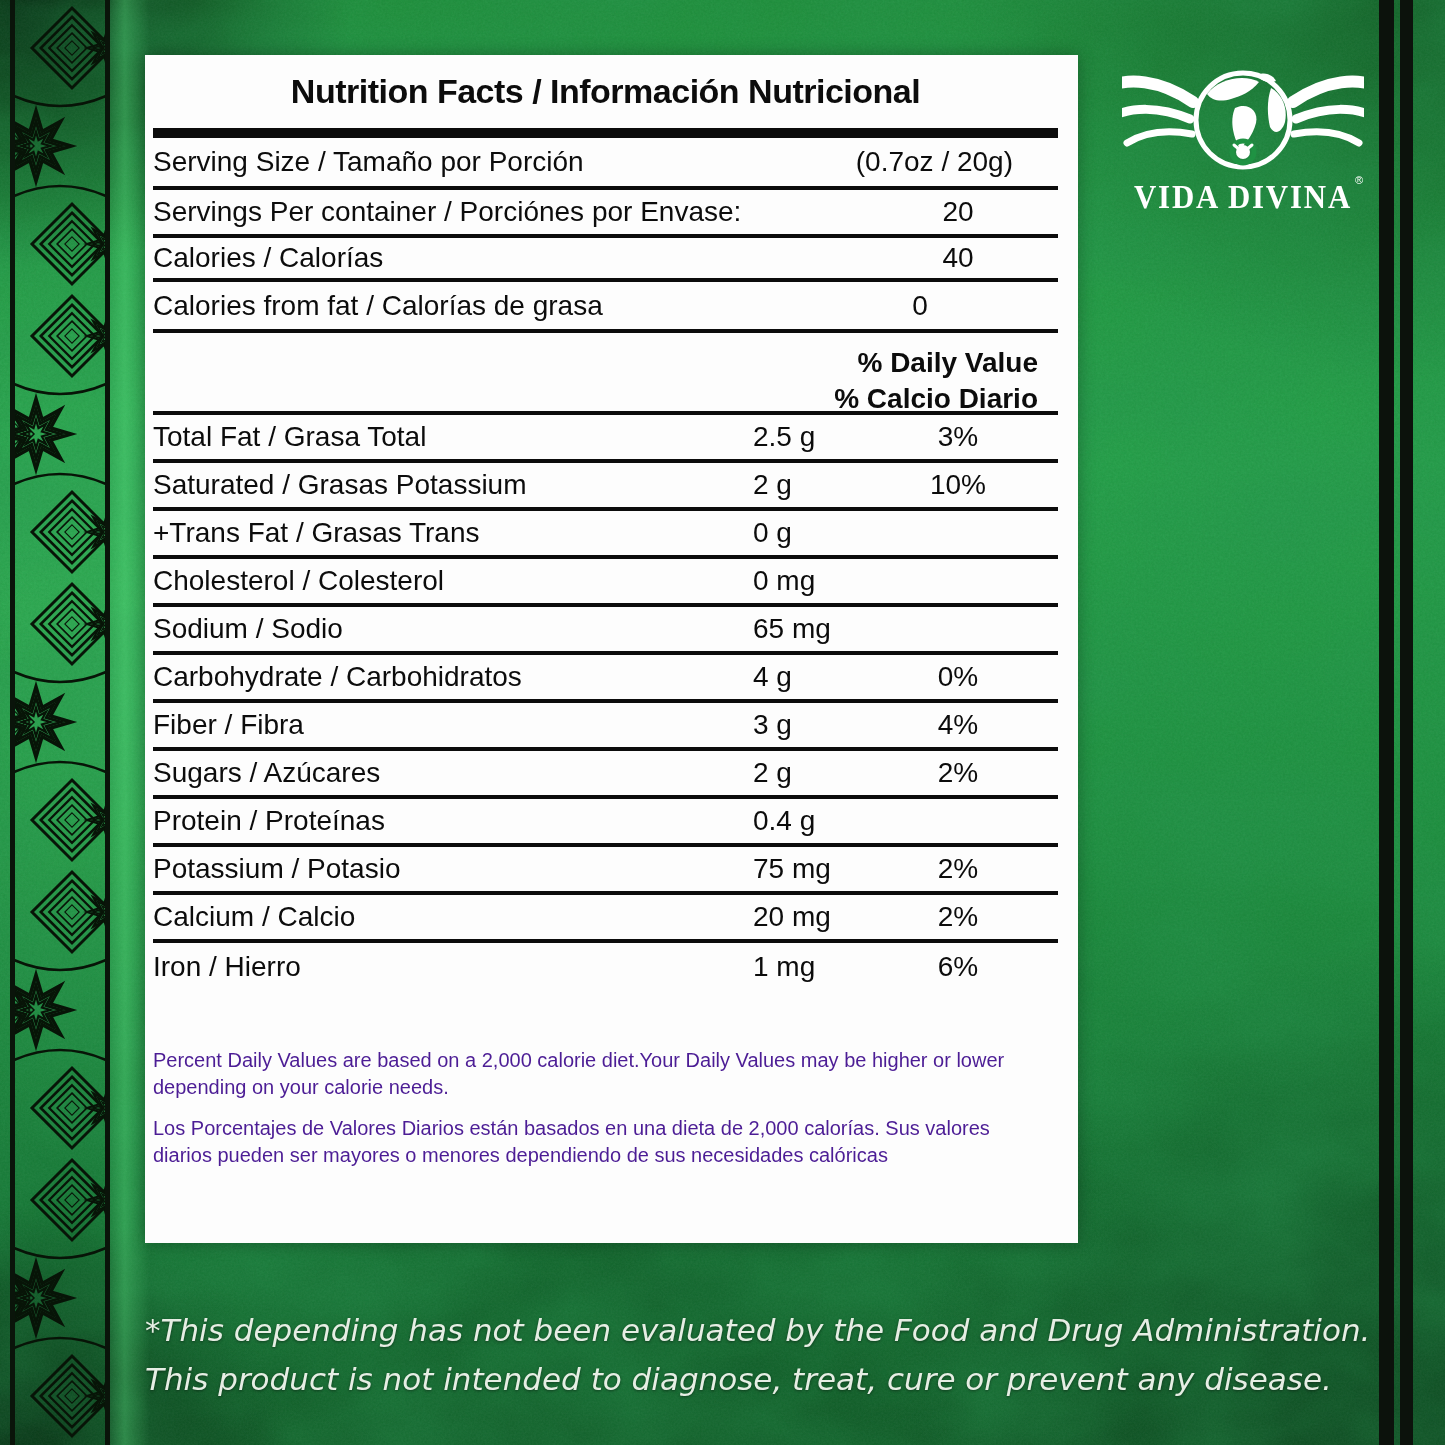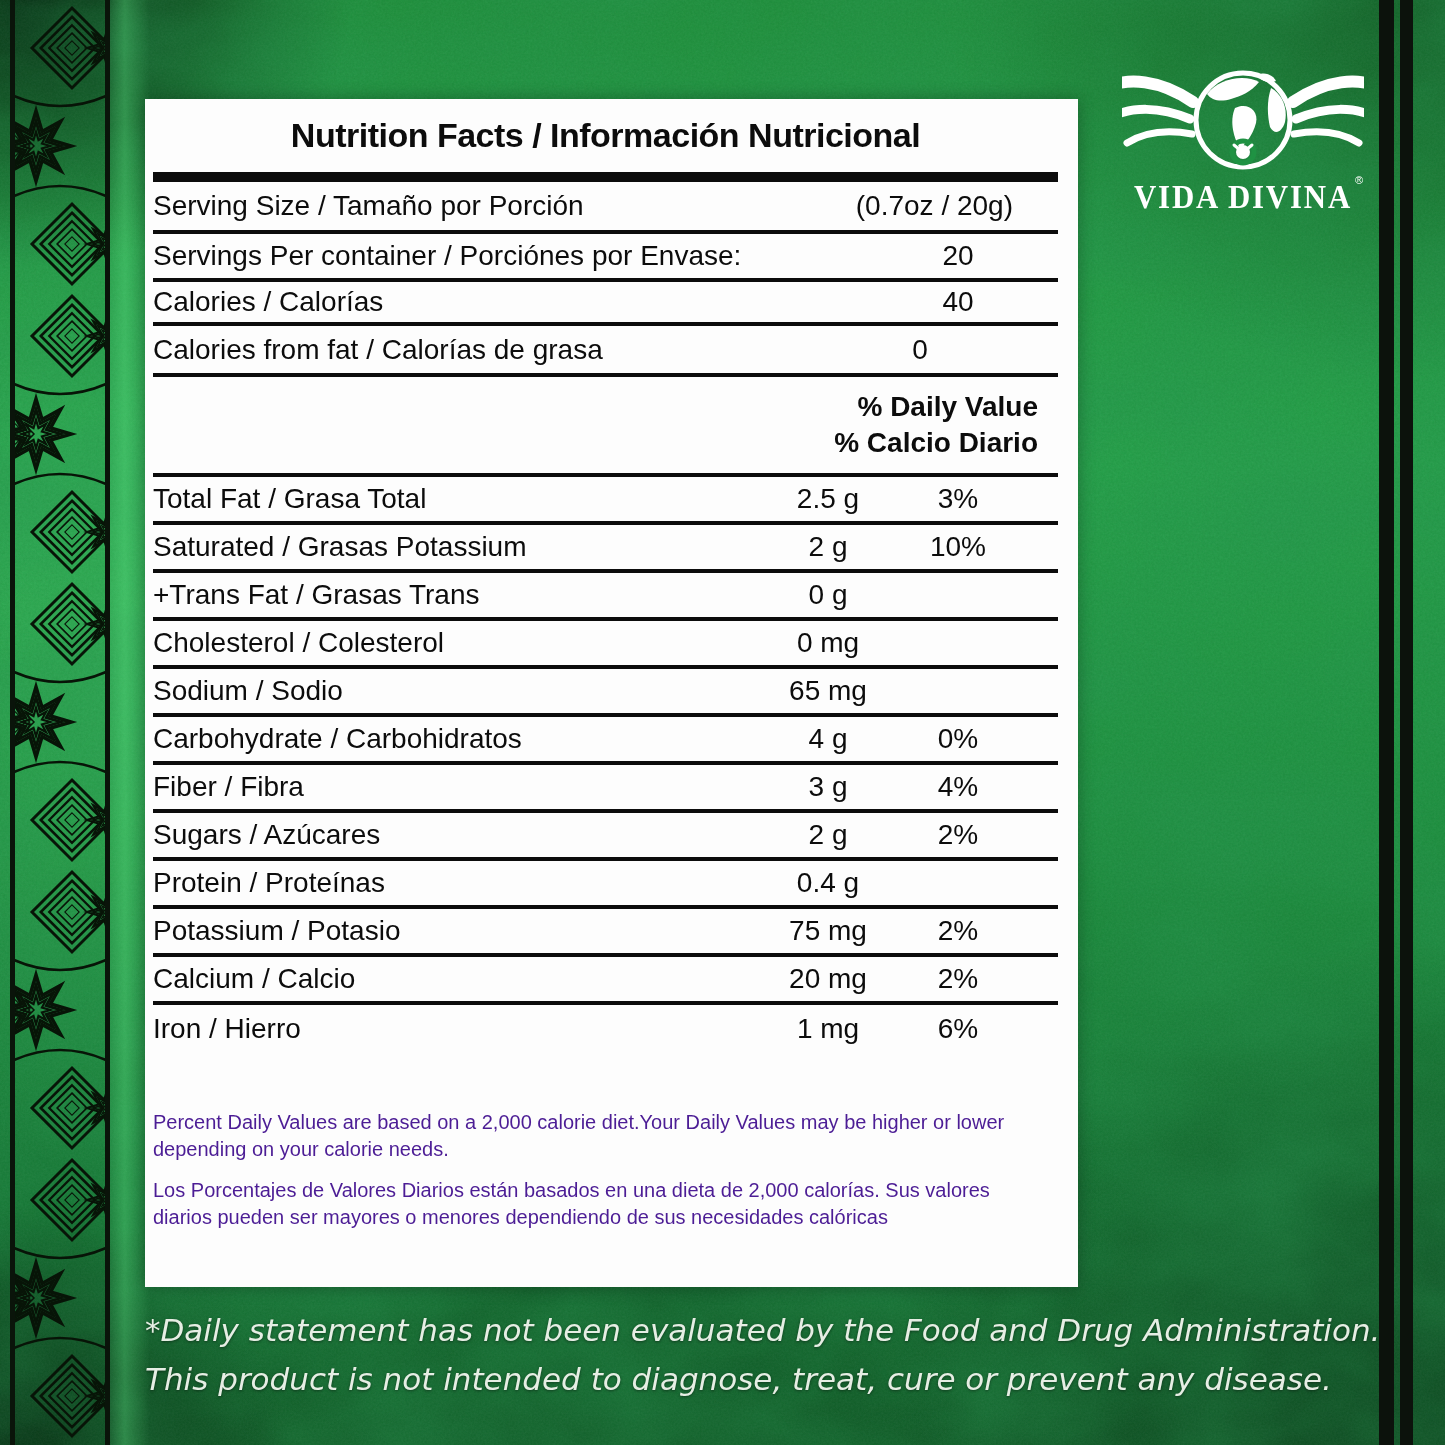--- a/index.html
+++ b/index.html
@@ -30,44 +30,43 @@
   .stripe.s1{left:1379px;width:15px;}
   .stripe.s2{left:1400px;width:13px;}
 
   .logo{position:absolute;left:1122px;top:58px;width:242px;height:172px;}
 
   .card{
     position:absolute;left:145px;top:55px;width:933px;height:1188px;
     background:#fdfdfd;color:#0c0c0c;box-sizing:border-box;
     padding:0 20px 0 8px;
     box-shadow:0 0 16px rgba(0,0,0,0.30);
-    margin-top:44px;
   }
   .label-title{
     height:73px;display:flex;align-items:center;justify-content:center;
     font-weight:bold;font-size:34px;letter-spacing:-0.5px;
   }
   .thick-bar{height:10px;background:#0c0c0c;}
   .lrow{
     display:grid;grid-template-columns:1fr 150px 110px 45px;
     align-items:center;font-size:28px;box-sizing:border-box;
     border-bottom:4px solid #0c0c0c;
   }
   .lrow .lab{grid-column:1;white-space:nowrap;}
-  .lrow .amt{grid-column:2;text-align:center;}
+  .lrow .amt{grid-column:2;text-align:left;}
   .lrow .dv{grid-column:3;text-align:center;}
   .lrow .val-right{grid-column:2/5;text-align:right;padding-right:45px;}
   .lrow .val-mid{grid-column:3;text-align:center;}
   .row-serving{height:52px;}
   .row-servings{height:48px;}
   .row-aps{height:54px;border-bottom-width:7px;font-weight:bold;font-size:29px;}
   .row-cal{height:44px;}
   .row-calfat{height:51px;gap:38px;}
   .dvhead{
-    height:100px;border-bottom:4px solid #0c0c0c;box-sizing:border-box;
+    height:82px;border-bottom:4px solid #0c0c0c;box-sizing:border-box;
     text-align:right;padding:12px 20px 0 0;font-weight:bold;font-size:28px;line-height:36px;
   }
   .nrow{height:48px;}
   .nrow.last{border-bottom:none;}
   .footnote{font-size:20px;line-height:27px;max-width:900px;color:#4c1d95;}
   .fn1{margin-top:56px;}
   .fn2{margin-top:14px;}
 
   .disclaimer{
     position:absolute;left:145px;top:1306px;width:1260px;
@@ -258,17 +257,17 @@
       <span class="lab">Iron / Hierro</span>
       <span class="amt">1 mg</span>
       <span class="dv">6%</span>
     </div>
 
     <div class="footnote fn1">Percent Daily Values are based on a 2,000 calorie diet.Your Daily Values may be higher or lower depending on your calorie needs.</div>
     <div class="footnote fn2">Los Porcentajes de Valores Diarios están basados en una dieta de 2,000 calorías. Sus valores diarios pueden ser mayores o menores dependiendo de sus necesidades calóricas</div>
   </div>
 
   <div class="disclaimer">
-    <div>*Daily statement has not been evaluated by the Food and Drug Administration.</div>
+    <div>*This depending has not been evaluated by the Food and Drug Administration.</div>
     <div>This product is not intended to diagnose, treat, cure or prevent any disease.</div>
   </div>
 
 </div>
 
 </body></html>

